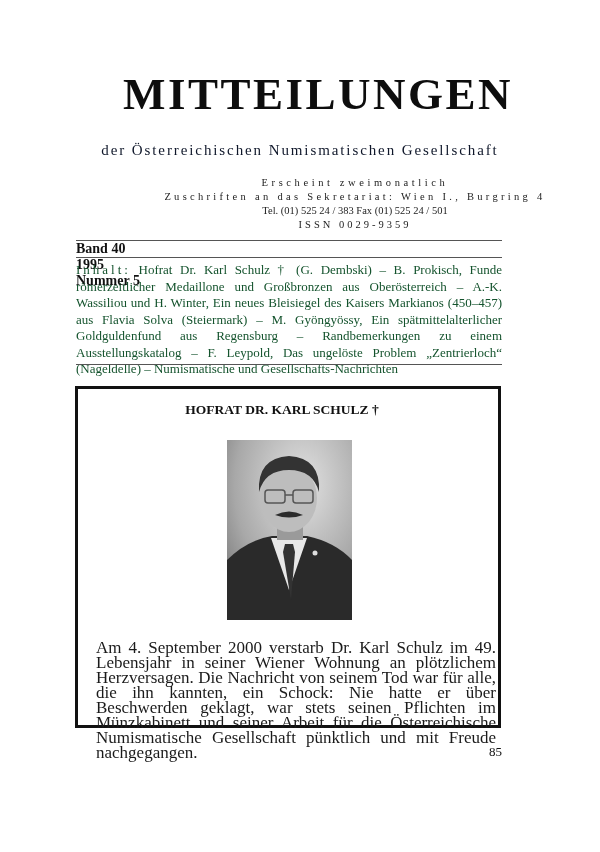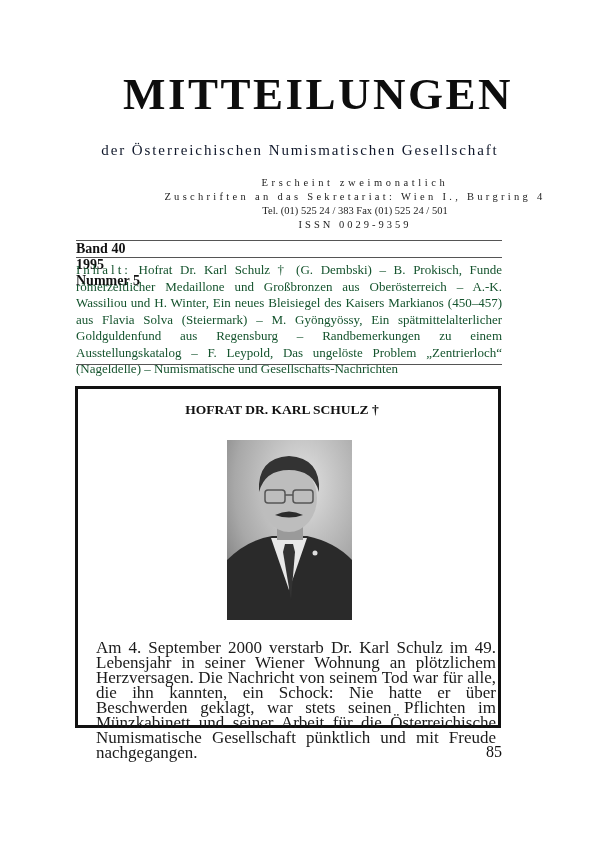--- a/index.html
+++ b/index.html
@@ -39,21 +39,21 @@
     #obit-heading {
       left: 75px; width: 414px; top: 402px; text-align: center; font-weight: bold; font-size: 13.5px; line-height: 16px;
     }
     #photo {
       left: 227px; top: 440px; width: 125px; height: 180px; overflow: hidden; background: #9a9a9a;
     }
     #obit-text {
       left: 88px; width: 400px; top: 640px; font-size: 17px; line-height: 15px; text-align: justify; color: #1a1a1a; margin-left: 8px;
     }
     #page-number {
-      left: 470px; width: 32px; top: 744px; text-align: right; font-size: 16px; line-height: 16px;
+      left: 470px; width: 32px; top: 744px; text-align: right; font-size: 13px; line-height: 16px;
     }
   </style>
 </head>
 <body>
 
 <div id="title" class="abs">MITTEILUNGEN</div>
 <div id="subtitle" class="abs">der Österreichischen Numismatischen Gesellschaft</div>
 
 <div id="info1" class="abs info">Erscheint zweimonatlich</div>
 <div id="info2" class="abs info">Zuschriften an das Sekretariat: Wien I., Burgring 4</div>

